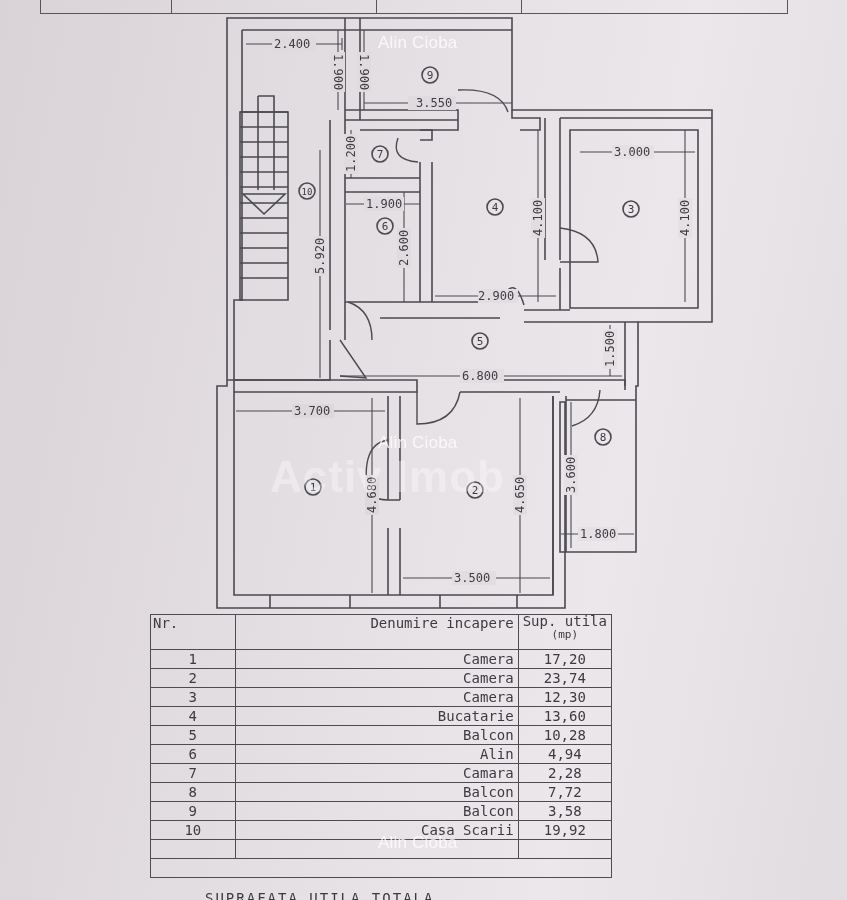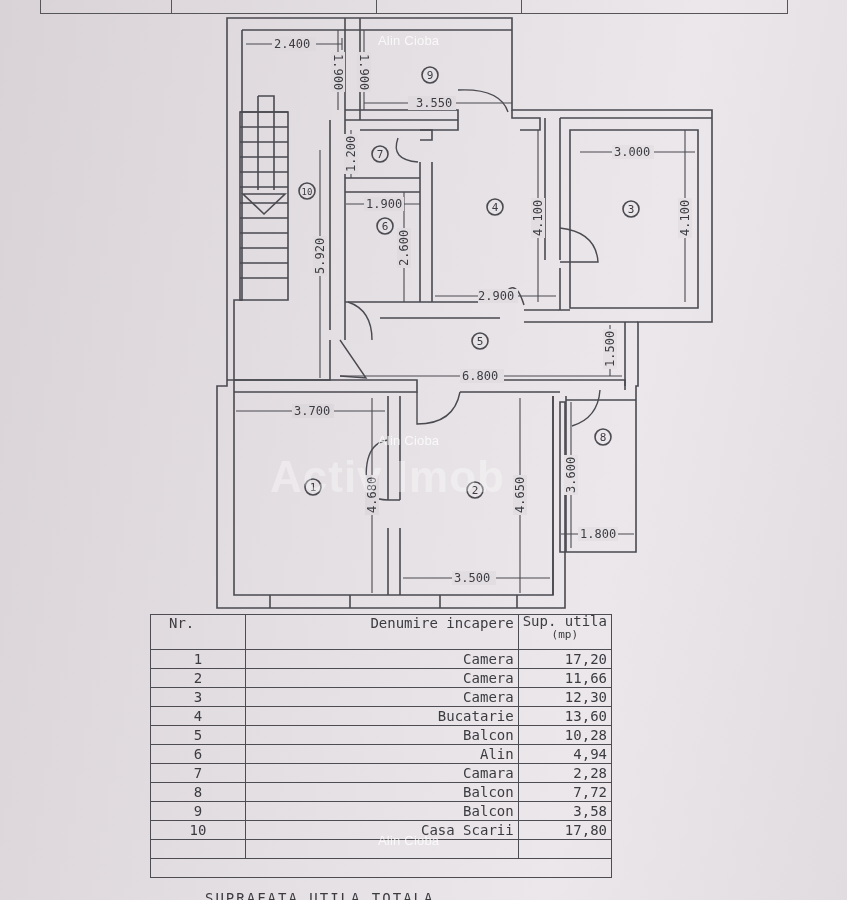--- a/index.html
+++ b/index.html
@@ -5,43 +5,43 @@
   html, body { margin:0; padding:0; }
   body {
     width:847px; height:900px; overflow:hidden; position:relative;
     background: linear-gradient(100deg, #d9d3d7 0%, #e4dfe3 40%, #ebe7ea 70%, #e1dce0 100%);
     font-family: "DejaVu Sans Mono", monospace;
     color:#3a3a3e;
   }
   #plan { position:absolute; left:0; top:0; }
   .wm {
     position:absolute; color:rgba(255,255,255,0.78);
-    font-family:"Liberation Sans", sans-serif; font-size:13px; letter-spacing:0.2px;
+    font-family:"Liberation Sans", sans-serif; font-size:17px; letter-spacing:0.2px;
     pointer-events:none;
     text-align:center;
   }
   .wm-logo {
     position:absolute; left:270px; top:452px; color:rgba(255,255,255,0.35);
     font-family:"Liberation Sans", sans-serif; font-weight:bold; font-size:44px;
     letter-spacing:1px; pointer-events:none;
   }
   #rooms-table {
     position:absolute; left:150px; top:614px; width:462px;
     border-collapse:collapse; font-family:"DejaVu Sans Mono", monospace;
     font-size:14px; color:#3b3b40;
   }
   #rooms-table td, #rooms-table th {
     border:1.6px solid #4c4c52; padding:0 4px; height:18px; font-weight:normal;
     white-space:nowrap;
   }
   #rooms-table th { height:34px; vertical-align:top; text-align:left; font-size:14px; }
   #rooms-table .c-nr { width:78px; text-align:center; }
-  #rooms-table th.c-nr { text-align:left; padding-left:18px; }
+  #rooms-table th.c-nr { text-align:left; padding-left:2px; }
   #rooms-table .c-name { width:280px; text-align:right; }
-  #rooms-table .c-area { width:80px; text-align:right; }
+  #rooms-table .c-area { width:80px; text-align:center; }
   #rooms-table th.c-area { line-height:13px; text-align:center;margin-top:8px; }
   .area-unit { display:block; font-size:11px; }
   #rooms-table tr.empty td { height:18px; }
   #rooms-table tr.full td { height:18px; }
   .footer-text {
     position:absolute; left:205px; top:890px; font-size:14px; color:#3b3b40;
     letter-spacing:2px; white-space:nowrap;
   }
   .top-table {
     position:absolute; left:40px; top:-8px; width:748px; height:22px;
@@ -270,21 +270,21 @@
   </thead>
   <tbody>
     <tr>
         <td class="c-nr">1</td>
         <td class="c-name">Camera</td>
         <td class="c-area">17,20</td>
       </tr>
     <tr>
         <td class="c-nr">2</td>
         <td class="c-name">Camera</td>
-        <td class="c-area">11,66</td>
+        <td class="c-area">23,74</td>
       </tr>
     <tr>
         <td class="c-nr">3</td>
         <td class="c-name">Camera</td>
         <td class="c-area">12,30</td>
       </tr>
     <tr>
         <td class="c-nr">4</td>
         <td class="c-name">Bucatarie</td>
         <td class="c-area">13,60</td>
@@ -310,21 +310,21 @@
         <td class="c-area">7,72</td>
       </tr>
     <tr>
         <td class="c-nr">9</td>
         <td class="c-name">Balcon</td>
         <td class="c-area">3,58</td>
       </tr>
     <tr>
         <td class="c-nr">10</td>
         <td class="c-name">Casa Scarii</td>
-        <td class="c-area">17,80</td>
+        <td class="c-area">19,92</td>
       </tr>
     <tr class="empty">
         <td class="c-nr"></td>
         <td class="c-name"></td>
         <td class="c-area"></td>
       </tr>
     <tr class="full">
         <td colspan="3"></td>
       </tr>
   </tbody>

